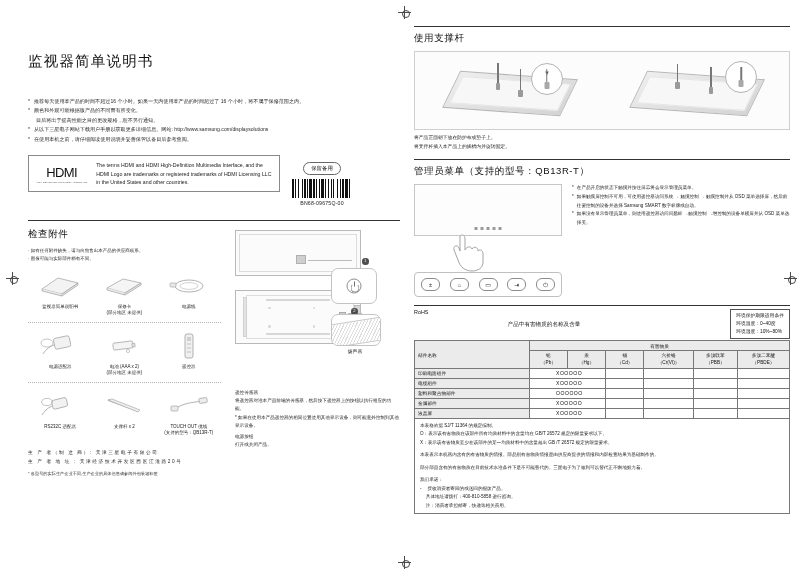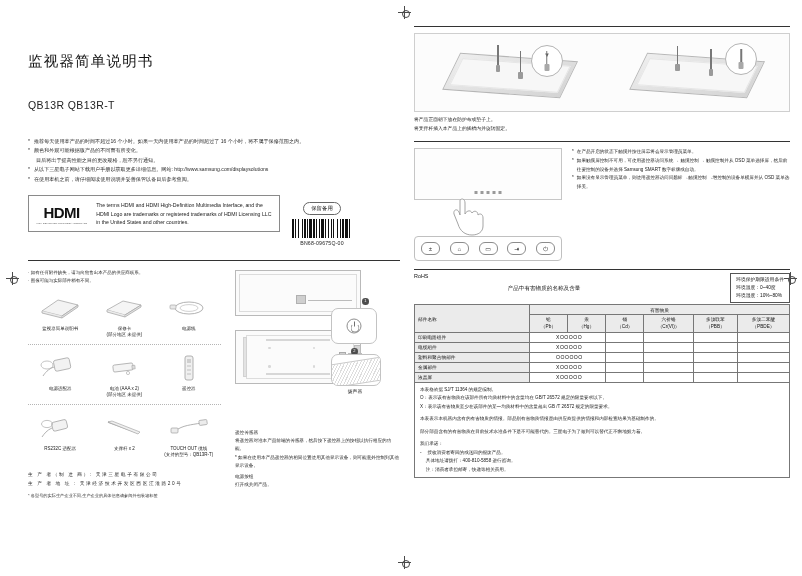--- a/index.html
+++ b/index.html
@@ -27,21 +27,21 @@
   .notes{margin-top:26px;font-size:5.1px;line-height:1.85;color:#2a2a2a;}
   .notes .n{display:flex;gap:4px;}
   .notes .bul{flex:0 0 auto;}
   .notes .sub{padding-left:8px;}
 
   
   .hdmi-row{display:flex;align-items:flex-start;margin-top:11px;gap:12px;}
   .hdmi-box{border:1px solid #8a8a8a;padding:5px 7px;display:flex;
             align-items:center;gap:9px;width:252px;box-sizing:border-box;}
   .hdmi-logo{flex:0 0 auto;text-align:center;}
-  .hdmi-word{font-size:15px;font-weight:bold;letter-spacing:-.6px;color:#111;
+  .hdmi-word{font-size:13px;font-weight:normal;letter-spacing:-.6px;color:#111;
              font-family:"Liberation Sans",sans-serif;}
   .hdmi-sub{font-size:2.3px;color:#555;letter-spacing:.1px;margin-top:1px;}
   .hdmi-text{font-size:5.2px;line-height:1.62;color:#222;}
 
   .barcode-wrap{text-align:center;padding-top:1px;}
   .badge{display:inline-block;border:1px solid #666;border-radius:8px;
          font-size:5.4px;padding:2px 7px;color:#222;}
   .barcode{height:19px;margin-top:4px;display:flex;align-items:stretch;
            justify-content:center;gap:0;}
   .barcode i{display:block;background:#111;}
@@ -180,21 +180,20 @@
   <div class="regmark" style="left:398px;top:556px;">
       <div class="regdot"></div>
     </div>
   <div class="regmark" style="left:784px;top:272px;">
       <div class="regdot"></div>
     </div>
 
   <div class="col-left">
 
     <div class="doctitle">监视器简单说明书</div>
-    <div class="model">QB13R QB13R-T</div>
 
     <div class="notes">
       <div class="n">
           <span class="bul">*</span>
           <span>推荐每天使用本产品的时间不超过16 个小时。如果一天内使用本产品的时间超过了 16 个小时，将不属于保修范围之内。</span>
         </div>
       <div class="n">
           <span class="bul">*</span>
           <span>颜色和外观可能根据版产品的不同而有所变化。</span>
         </div>
@@ -265,20 +264,21 @@
           </div>
         <div class="barnum">BN68-09675Q-00</div>
       </div>
     </div>
 
     <div class="sect-rule"></div>
 
     <div class="two-col">
 
       <div class="c-acc">
+        <div class="sect-h">检查附件</div>
         <div class="acc-note">
           <div>· <span>如有任何附件缺失，请与向您售出本产品的供应商联系。</span></div>
           <div>· <span>图像可能与实际部件稍有不同。</span></div>
         </div>
 
         <div class="acc-grid">
           <div class="acc-cell">
             <div class="acc-art">
               <svg width="44" height="24" viewBox="0 0 44 24">
                   <path d="M4 15 L20 4 L40 9 L24 20 Z" fill="#f3f3f3" stroke="#a9a9a9" stroke-width=".8"></path>
@@ -430,20 +430,21 @@
           <div class="h">电源按钮</div>
           <div>打开或关闭产品。</div>
         </div>
       </div>
     </div>
   </div>
 
   <div class="col-right">
 
     <div class="sect-rule" style="margin-top:0;"></div>
+    <div class="sect-h">使用支撑杆</div>
 
     <div class="stand-fig">
       <div class="stand-half">
         <div class="mon3d"></div>
         <div class="rod" style="left:44%;top:14%;height:36%;"></div>
         <div class="rod" style="left:56%;top:22%;height:36%;"></div>
         <div class="bigcirc" style="left:62%;top:14%;">
           <div class="arrow-d">▼</div>
             <div class="rod2"></div>
             <div class="plug"></div>
@@ -459,20 +460,21 @@
         </div>
       </div>
     </div>
 
     <div class="cap">
       <div>将产品正面朝下放在防护布或垫子上。</div>
       <div>将支撑杆插入本产品上的插槽内并旋转固定。</div>
     </div>
 
     <div class="sect-rule" style="margin-top:8px;"></div>
+    <div class="sect-h">管理员菜单（支持的型号：QB13R-T）</div>
 
     <div class="adm-wrap">
       <div class="adm-left">
         <div class="adm-screen">
           <div class="adm-dots">
             <i></i>
               <i></i>
               <i></i>
               <i></i>
               <i></i>

